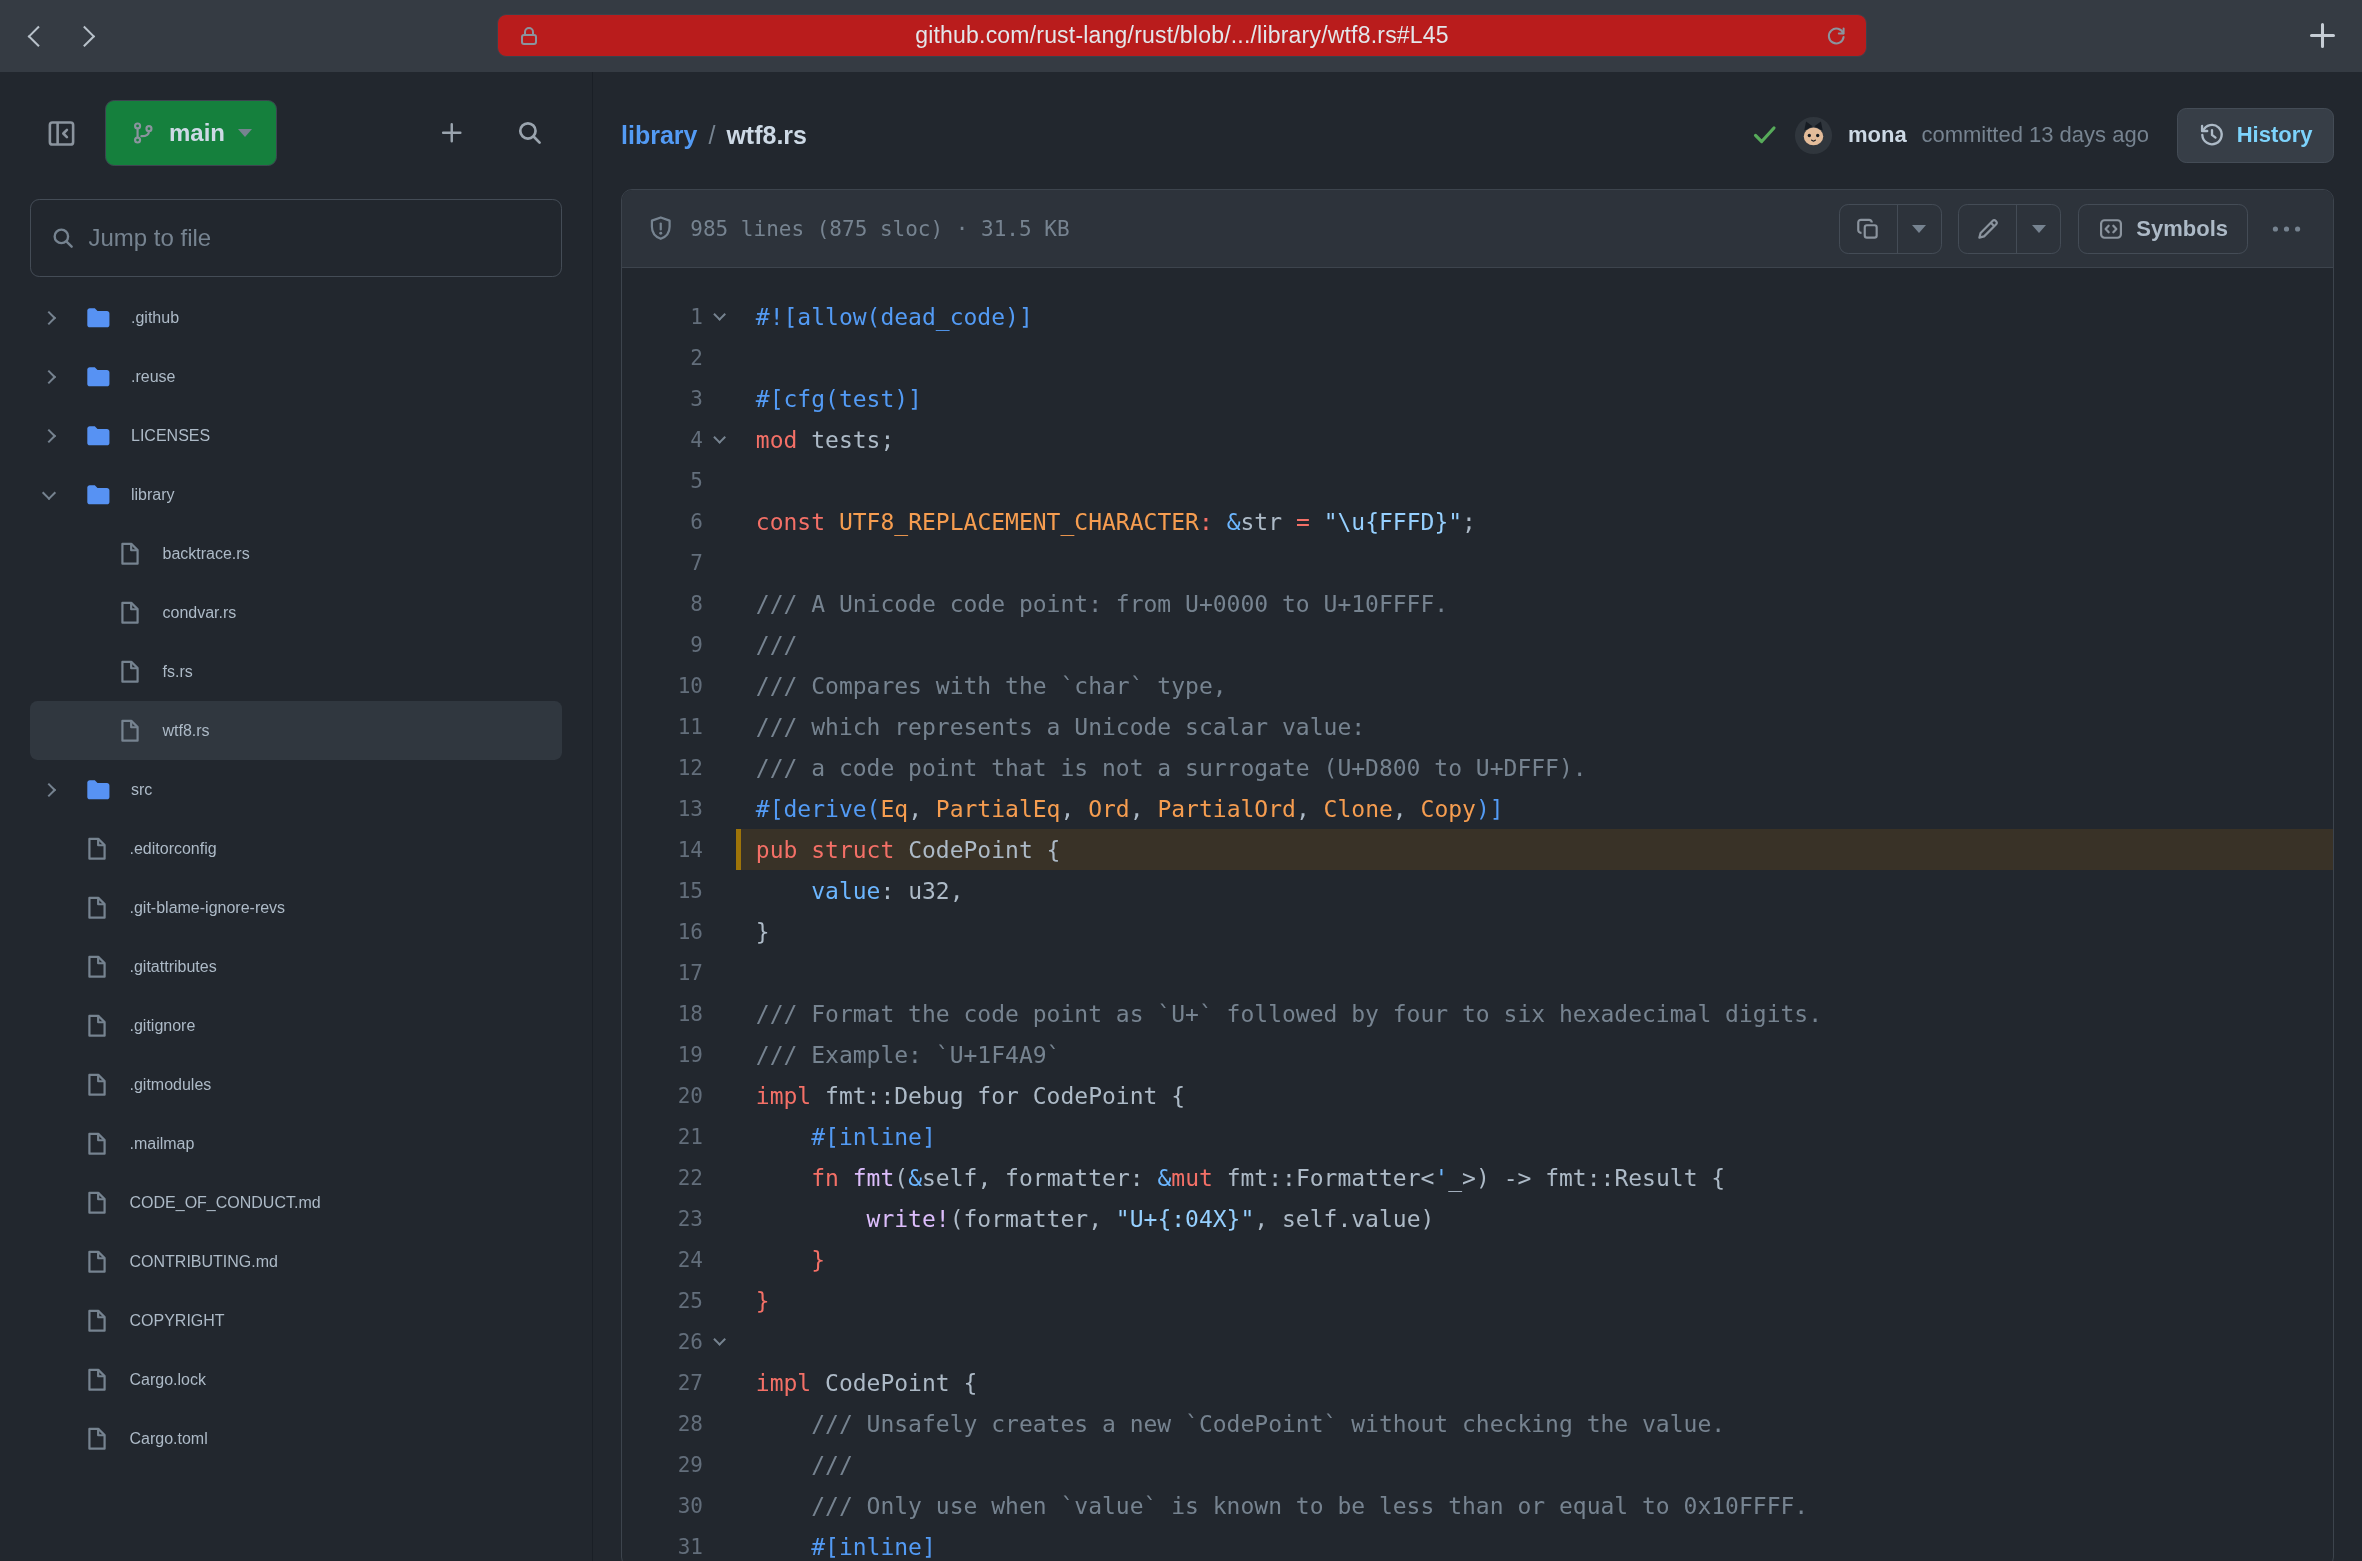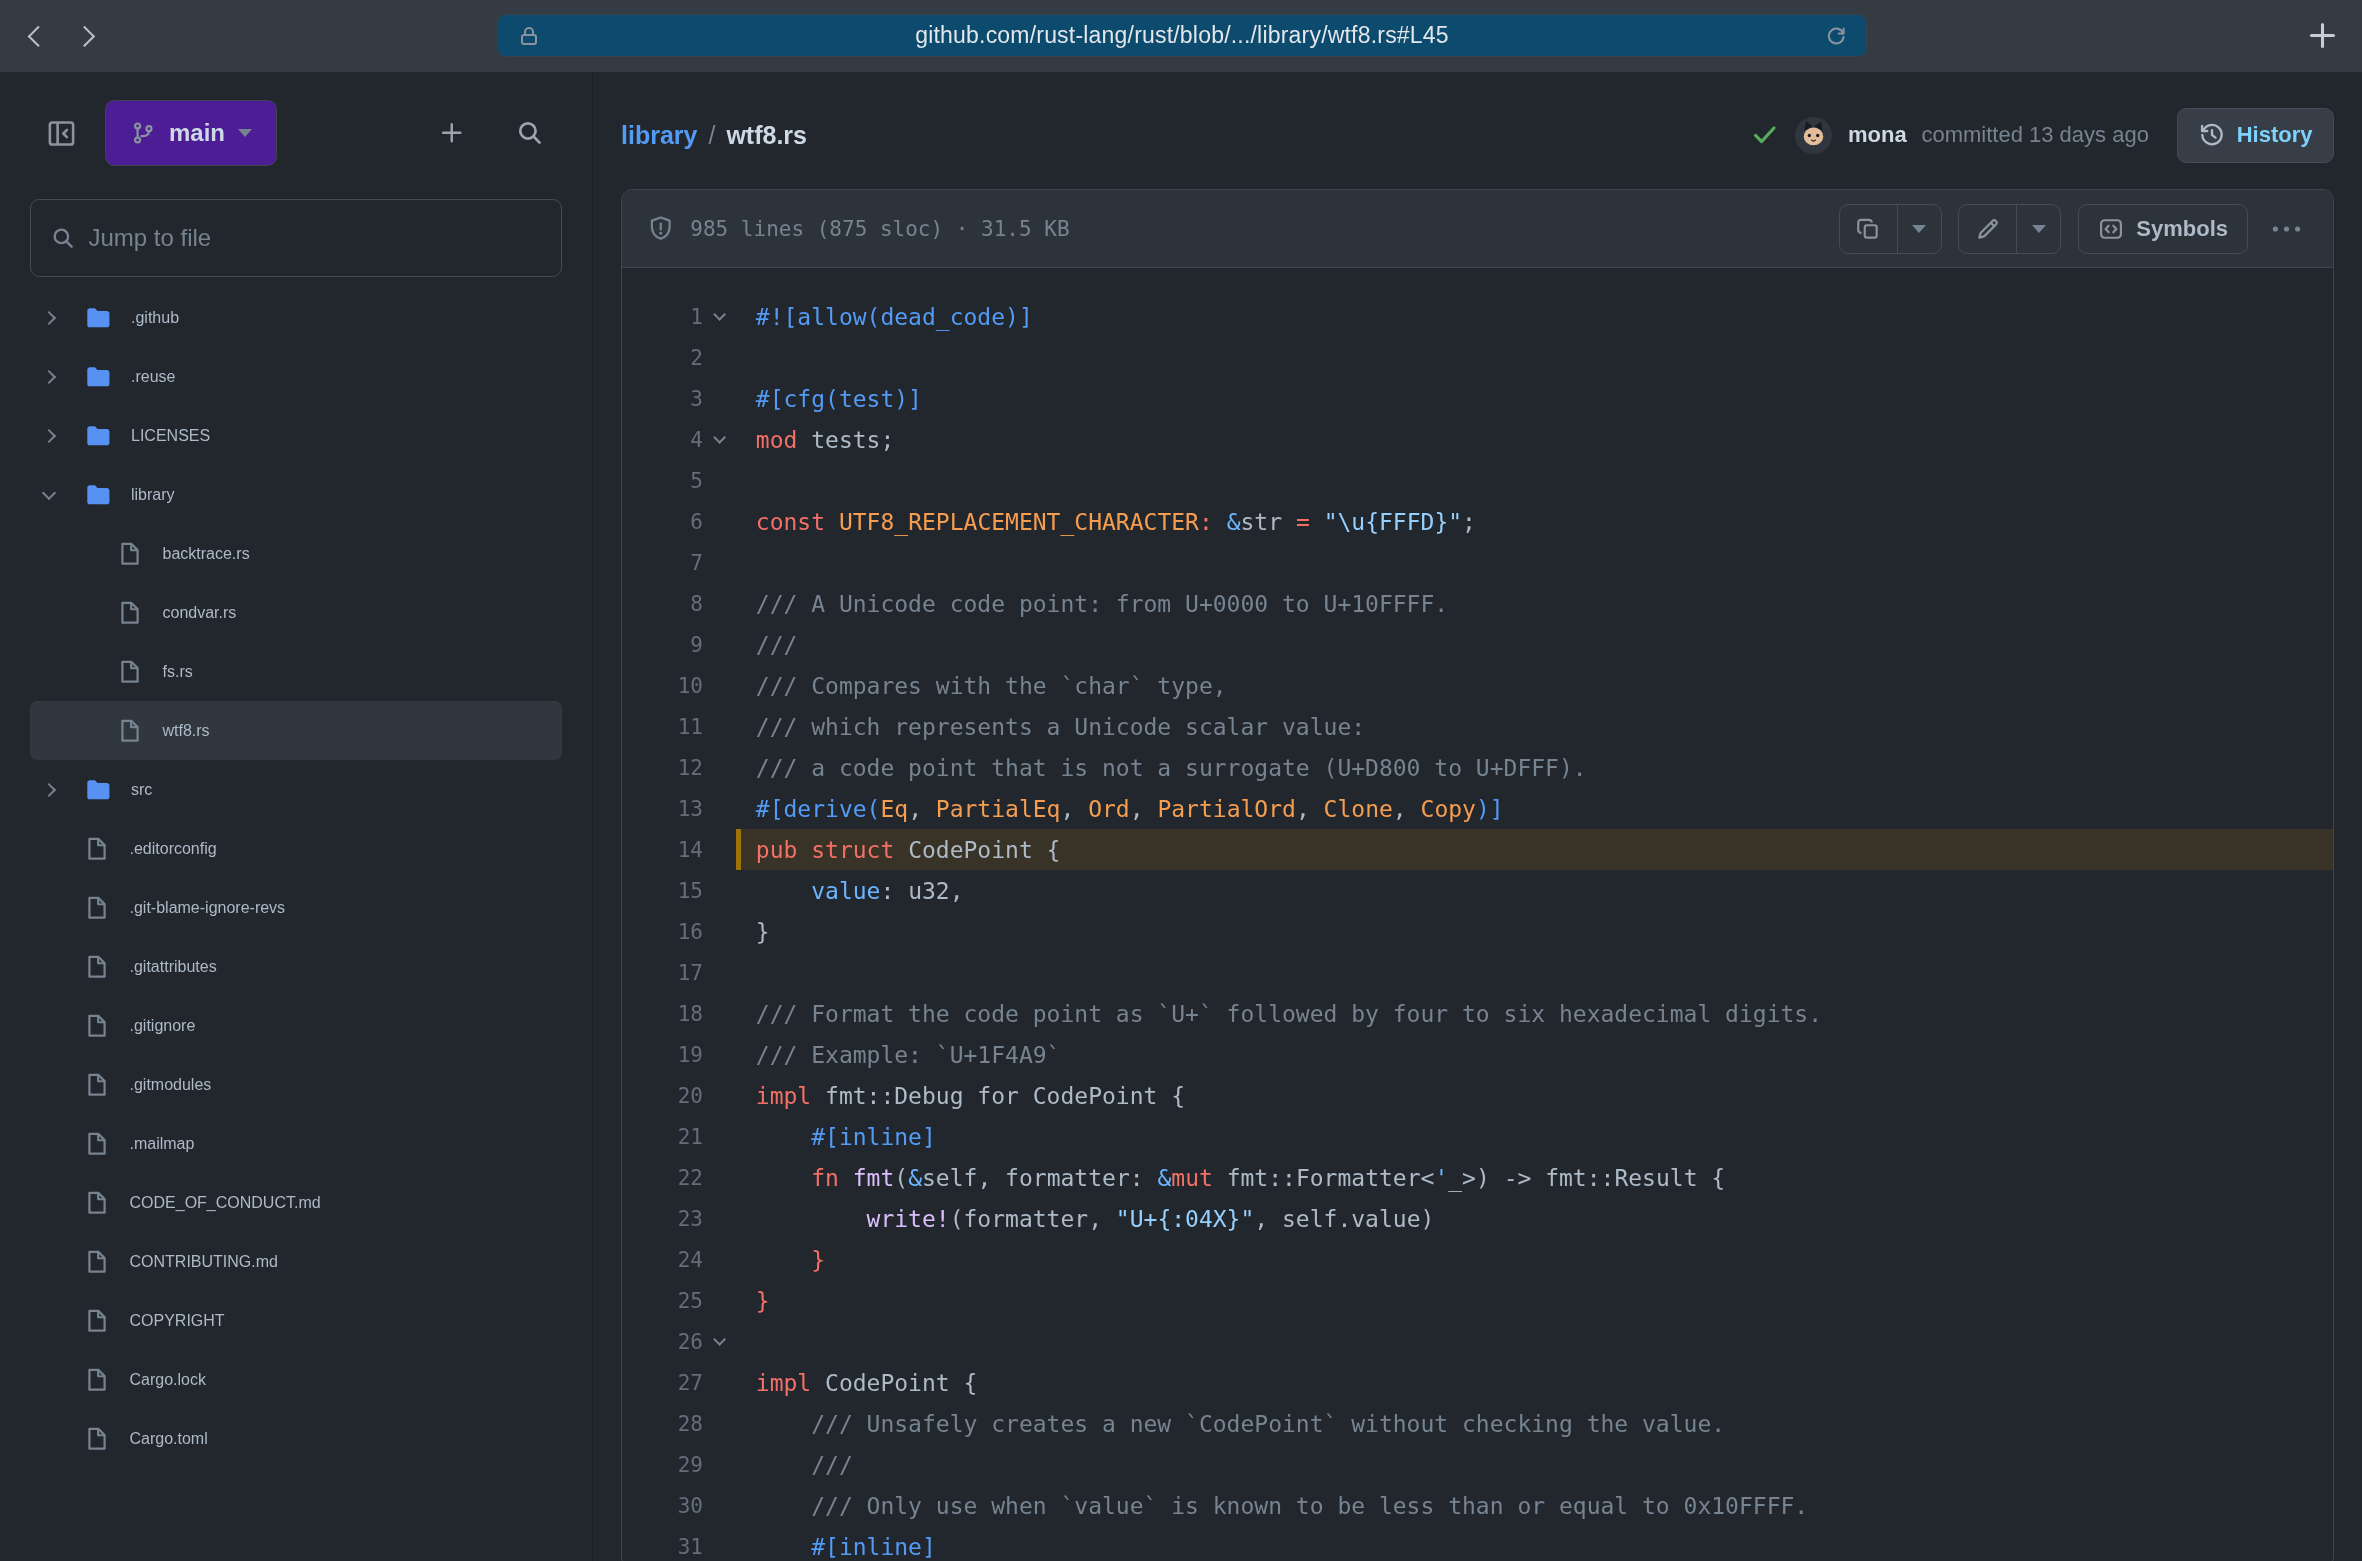--- a/index.html
+++ b/index.html
@@ -5,35 +5,35 @@
   * { margin:0; padding:0; box-sizing:border-box; }
   html,body { width:2363px; height:1562px; overflow:hidden; background:#22272e;
     font-family:"Liberation Sans", sans-serif; -webkit-font-smoothing:antialiased; }
 
   
   .chrome { position:relative; height:72px; background:#353b43; display:flex; align-items:center; }
   .nav-arrows { display:flex; gap:31px; margin-left:31px; color:#b9c2cb; }
   .nav-arrows .arr { width:14.8px; height:14.8px; border-right:2.8px solid currentColor; border-bottom:2.8px solid currentColor; cursor:pointer; }
   .arr.back { transform:rotate(135deg); }
   .arr.fwd  { transform:rotate(-45deg); }
-  .url-bar { position:absolute; left:497px; width:1370px; top:14px; height:43px; background:#0c4a6e;
+  .url-bar { position:absolute; left:497px; width:1370px; top:14px; height:43px; background:#b91c1c;
     border:0.9px solid #3a424c; border-radius:9.2px; display:flex; align-items:center; padding:0 18.5px; }
   .url-text { flex:1; text-align:center; color:#e3e6ea; font-size:23px; letter-spacing:0.2px; }
   .chrome-icon { color:#8b949e; display:flex; align-items:center; }
   .newtab { position:absolute; right:24px; top:18.5px; color:#c6cdd5; cursor:pointer; }
 
   
   .app { display:flex; height:1490px; }
   .sidebar { width:593px; background:#22272e; border-right:1.8px solid #1a1f26; flex:none; }
   .main { flex:1; min-width:0; }
 
   
   .side-top { display:flex; align-items:center; padding:28px 48px 0 46px; height:94px; }
   .collapse-btn { color:#8b949e; cursor:pointer; display:flex; }
-  .branch-btn { margin-left:28px; height:66px; padding:0 24px; background:#4c1d95; border:0.9px solid #3d4550;
+  .branch-btn { margin-left:28px; height:66px; padding:0 24px; background:#15803d; border:0.9px solid #3d4550;
     border-radius:9.2px; display:flex; align-items:center; gap:13px; cursor:pointer; }
   .branch-btn .lbl { color:#cdd9e5; font-size:24px; font-weight:600; }
   .tri-down { width:0; height:0; border-left:7.4px solid transparent; border-right:7.4px solid transparent; border-top:8.3px solid #768390; }
   .side-top .right-icons { margin-left:auto; display:flex; gap:48px; color:#9aa4ae; }
   .side-top .right-icons > div { cursor:pointer; display:flex; }
 
   .jump { margin:33px 30px 0 30px; height:78px; border:1.8px solid #444c56; border-radius:9.2px;
     display:flex; align-items:center; padding:0 18.5px; gap:13px; color:#768390; }
   .jump input { flex:1; background:transparent; border:none; outline:none; color:#adbac7;
     font-size:24px; font-family:"Liberation Sans",sans-serif; }

